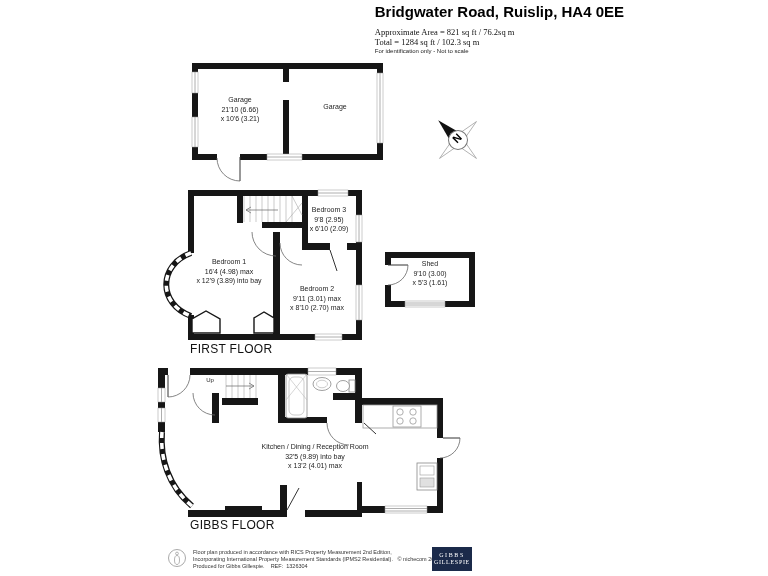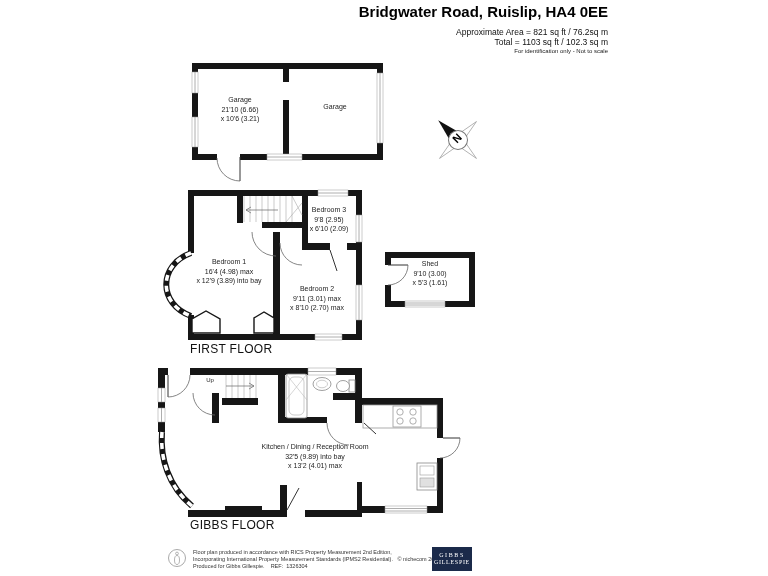--- a/index.html
+++ b/index.html
@@ -2,24 +2,24 @@
 <html><head>
 <meta charset="utf-8">
 <style>
   html,body{margin:0;padding:0;background:#fff;}
   .canvas{
     position:relative;width:768px;height:576px;background:#ffffff;overflow:hidden;
     font-family:"Liberation Sans",sans-serif;color:#1c1c1c;
   }
   svg{position:absolute;overflow:visible;}
   
-  .header{position:absolute;top:3px;right:160px;text-align:right;}
+  .header{position:absolute;top:3px;right:144px;}
   .header .title{font-size:15px;font-weight:bold;color:#000;line-height:18px;}
   .header .area-line{font-size:8.5px;line-height:10px;color:#111;}
-  .header .area-lines{margin-top:6px;}
+  .header .area-lines{margin-top:6px;font-family:Liberation Serif, serif;}
   .header .disclaimer{font-size:6px;color:#222;margin-top:1px;}
   
   .room-label{position:absolute;transform:translateX(-50%);text-align:center;
     font-size:7px;line-height:9.5px;white-space:nowrap;color:#1c1c1c;}
   .small-label{position:absolute;transform:translateX(-50%);font-size:6px;color:#1c1c1c;white-space:nowrap;}
   .floor-label{position:absolute;font-size:12px;letter-spacing:.3px;color:#111;white-space:nowrap;}
   .compass-n{position:absolute;left:457px;top:138px;transform:translate(-50%,-50%) rotate(-45deg);
     font-size:11px;font-weight:bold;color:#000;}
   
   .footer-text{position:absolute;left:193px;top:549px;font-size:5.5px;line-height:7px;color:#333;}
@@ -40,21 +40,21 @@
 </style>
 </head>
 <body>
 
 <div class="canvas">
 
   <div class="header">
     <div class="title">Bridgwater Road, Ruislip, HA4 0EE</div>
     <div class="area-lines">
       <div class="area-line">Approximate Area = 821 sq ft / 76.2sq m</div>
-      <div class="area-line">Total = 1103 sq ft / 102.3 sq m</div>
+      <div class="area-line">Total = 1284 sq ft / 102.3 sq m</div>
     </div>
     <div class="disclaimer">For identification only - Not to scale</div>
   </div>
 
   <svg style="left:185px;top:58px" width="210" height="130" viewBox="0 0 210 130">
     <g>
       <rect class="wall" x="7" y="5" width="191" height="6"></rect>
       <rect class="wall" x="7" y="96" width="191" height="6"></rect>
       <rect class="wall" x="7" y="5" width="6" height="97"></rect>
       <rect class="wall" x="192" y="5" width="6" height="97"></rect>

